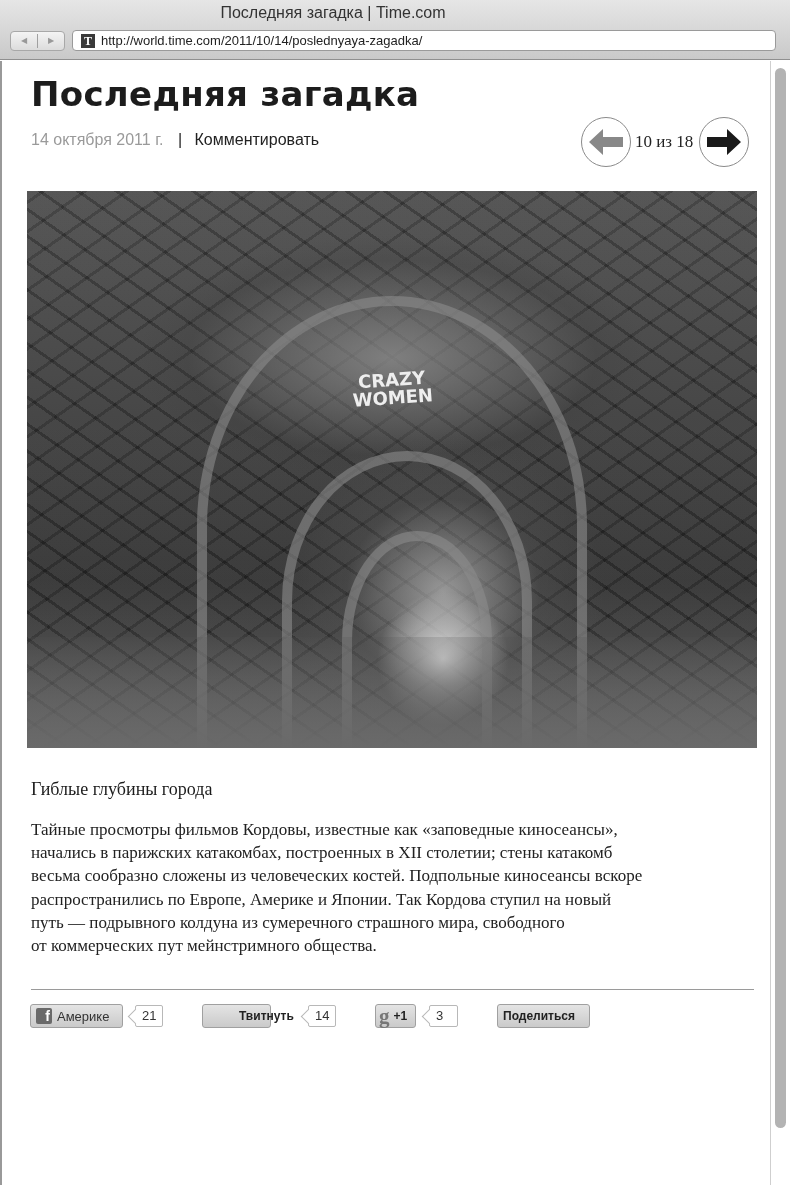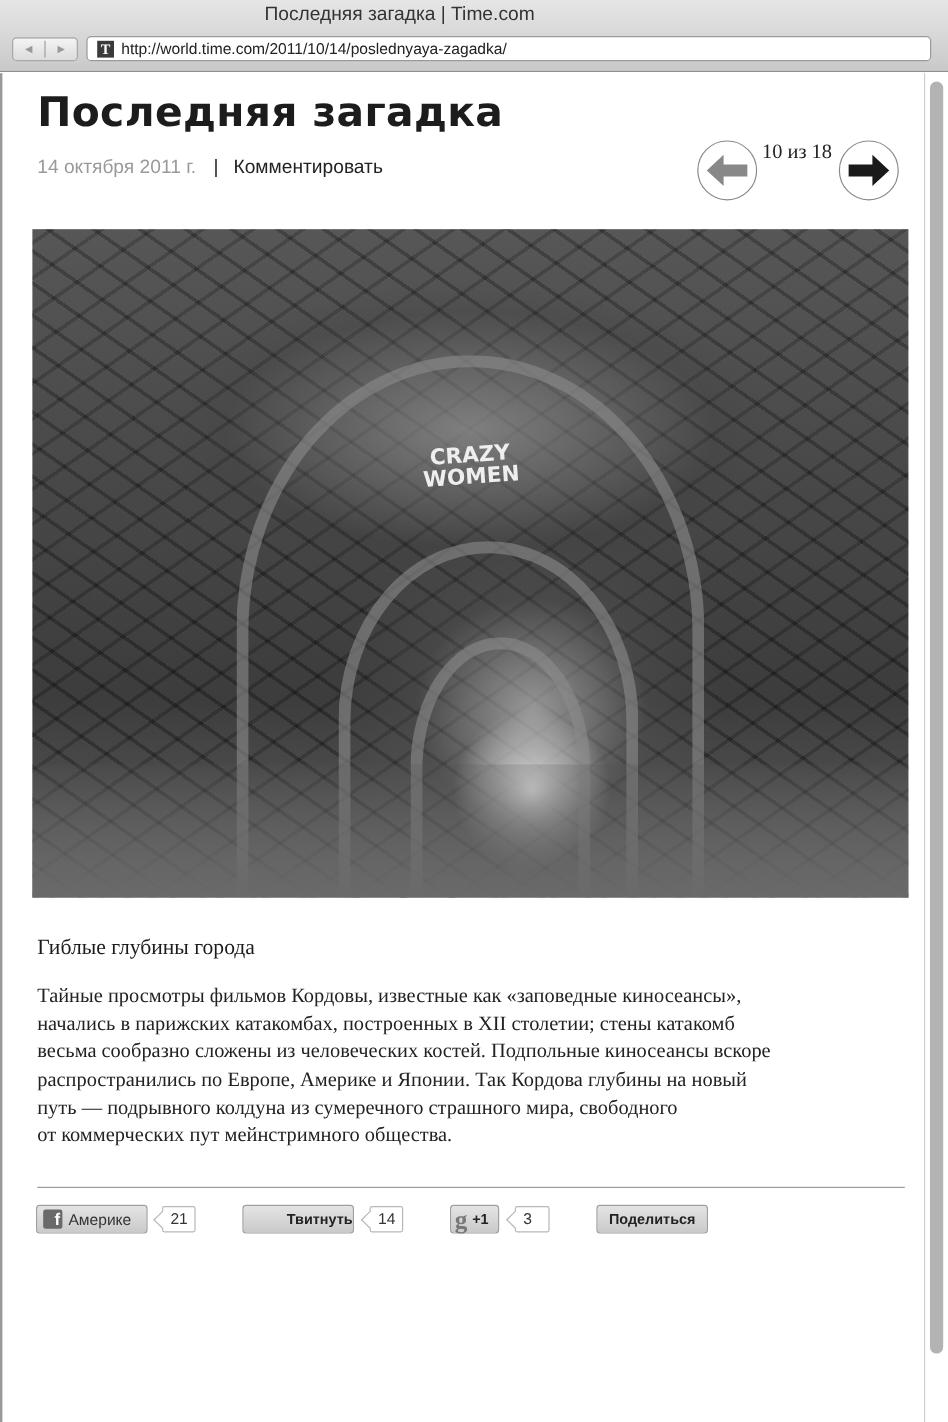--- a/index.html
+++ b/index.html
@@ -51,21 +51,21 @@
   .title {
     position: absolute; left: 31px; top: 74px;
     font-family: "DejaVu Sans", sans-serif; font-weight: bold; font-size: 34px;
     color: #1c1c1c; letter-spacing: 0.3px;
   }
   .meta { position: absolute; left: 31px; top: 131px; font-size: 16px; }
   .meta .date { color: #9a9a9a; }
   .meta .pipe { color: #222; margin: 0 8px 0 10px; }
   .meta .comment { color: #222; }
 
-  .pager { position: absolute; left: 581px; top: 117px; display: flex; align-items: flex-start; }
+  .pager { position: absolute; left: 581px; top: 117px; display: flex; align-items: center; }
   .circ {
     width: 50px; height: 50px; border-radius: 50%; border: 1px solid #8a8a8a;
     background: #fff; display: flex; align-items: center; justify-content: center;
   }
   .pager .count {
     font-family: "Liberation Serif", serif; font-size: 17px; color: #222; margin: 0 6px 0 4px;
   }
 
   .photo {
     position: absolute; left: 27px; top: 191px; width: 730px; height: 557px;
@@ -177,44 +177,44 @@
     <div>CRAZY</div>
     <div>WOMEN</div>
   </div>
 </div>
 
 <h2 class="caption-title">Гиблые глубины города</h2>
 <div class="caption-body">
   <span>Тайные просмотры фильмов Кордовы, известные как «заповедные киносеансы»,</span>
   <span>начались в парижских катакомбах, построенных в XII столетии; стены катакомб</span>
   <span>весьма сообразно сложены из человеческих костей. Подпольные киносеансы вскоре</span>
-  <span>распространились по Европе, Америке и Японии. Так Кордова глубины на новый</span>
+  <span>распространились по Европе, Америке и Японии. Так Кордова ступил на новый</span>
   <span>путь — подрывного колдуна из сумеречного страшного мира, свободного</span>
   <span>от коммерческих пут мейнстримного общества.</span>
 </div>
 
 <div class="divider"></div>
 
 <div class="social">
   <div class="sbtn" style="left:30px; width:93px;">
     <span class="fb-icon">f</span>
     <span>Америке</span>
   </div>
   <div class="count-bubble" style="left:135px; width:28px;">21</div>
 
-  <div class="sbtn bold" style="left:202px; width:93px;padding-left:32px;">
+  <div class="sbtn bold" style="left:202px; width:69px;padding-left:32px;">
     <svg width="20" height="16" viewBox="0 0 24 20" style="margin-right:4px;">
       <path d="M24 2.4c-.9.4-1.8.6-2.8.8 1-.6 1.8-1.6 2.2-2.7-1 .6-2 1-3.1 1.2C19.4.7 18.1 0 16.6 0c-2.7 0-4.9 2.2-4.9 4.9 0 .4 0 .8.1 1.1C7.7 5.8 4.1 3.9 1.7.9c-.4.7-.7 1.6-.7 2.5 0 1.7.9 3.2 2.2 4.1-.8 0-1.6-.2-2.2-.6v.1c0 2.4 1.7 4.4 3.9 4.8-.4.1-.8.2-1.3.2-.3 0-.6 0-.9-.1.6 2 2.4 3.4 4.6 3.4-1.7 1.3-3.8 2.1-6.1 2.1-.4 0-.8 0-1.2-.1 2.2 1.4 4.8 2.2 7.5 2.2 9.1 0 14-7.5 14-14v-.6c1-.7 1.8-1.6 2.5-2.5z" fill="#555"></path>
     </svg>
     <span>Твитнуть</span>
   </div>
   <div class="count-bubble" style="left:308px; width:28px;">14</div>
 
   <div class="sbtn bold" style="left:375px; width:41px; padding:0 3px;">
     <span class="g-icon">g</span>
     <span>+1</span>
   </div>
   <div class="count-bubble" style="left:429px; width:29px;">3</div>
 
-  <div class="sbtn bold" style="left:497px; width:93px; justify-content:center;">
+  <div class="sbtn bold" style="left:497px; width:93px; ">
     <span>Поделиться</span>
   </div>
 </div>
 
 </body></html>

